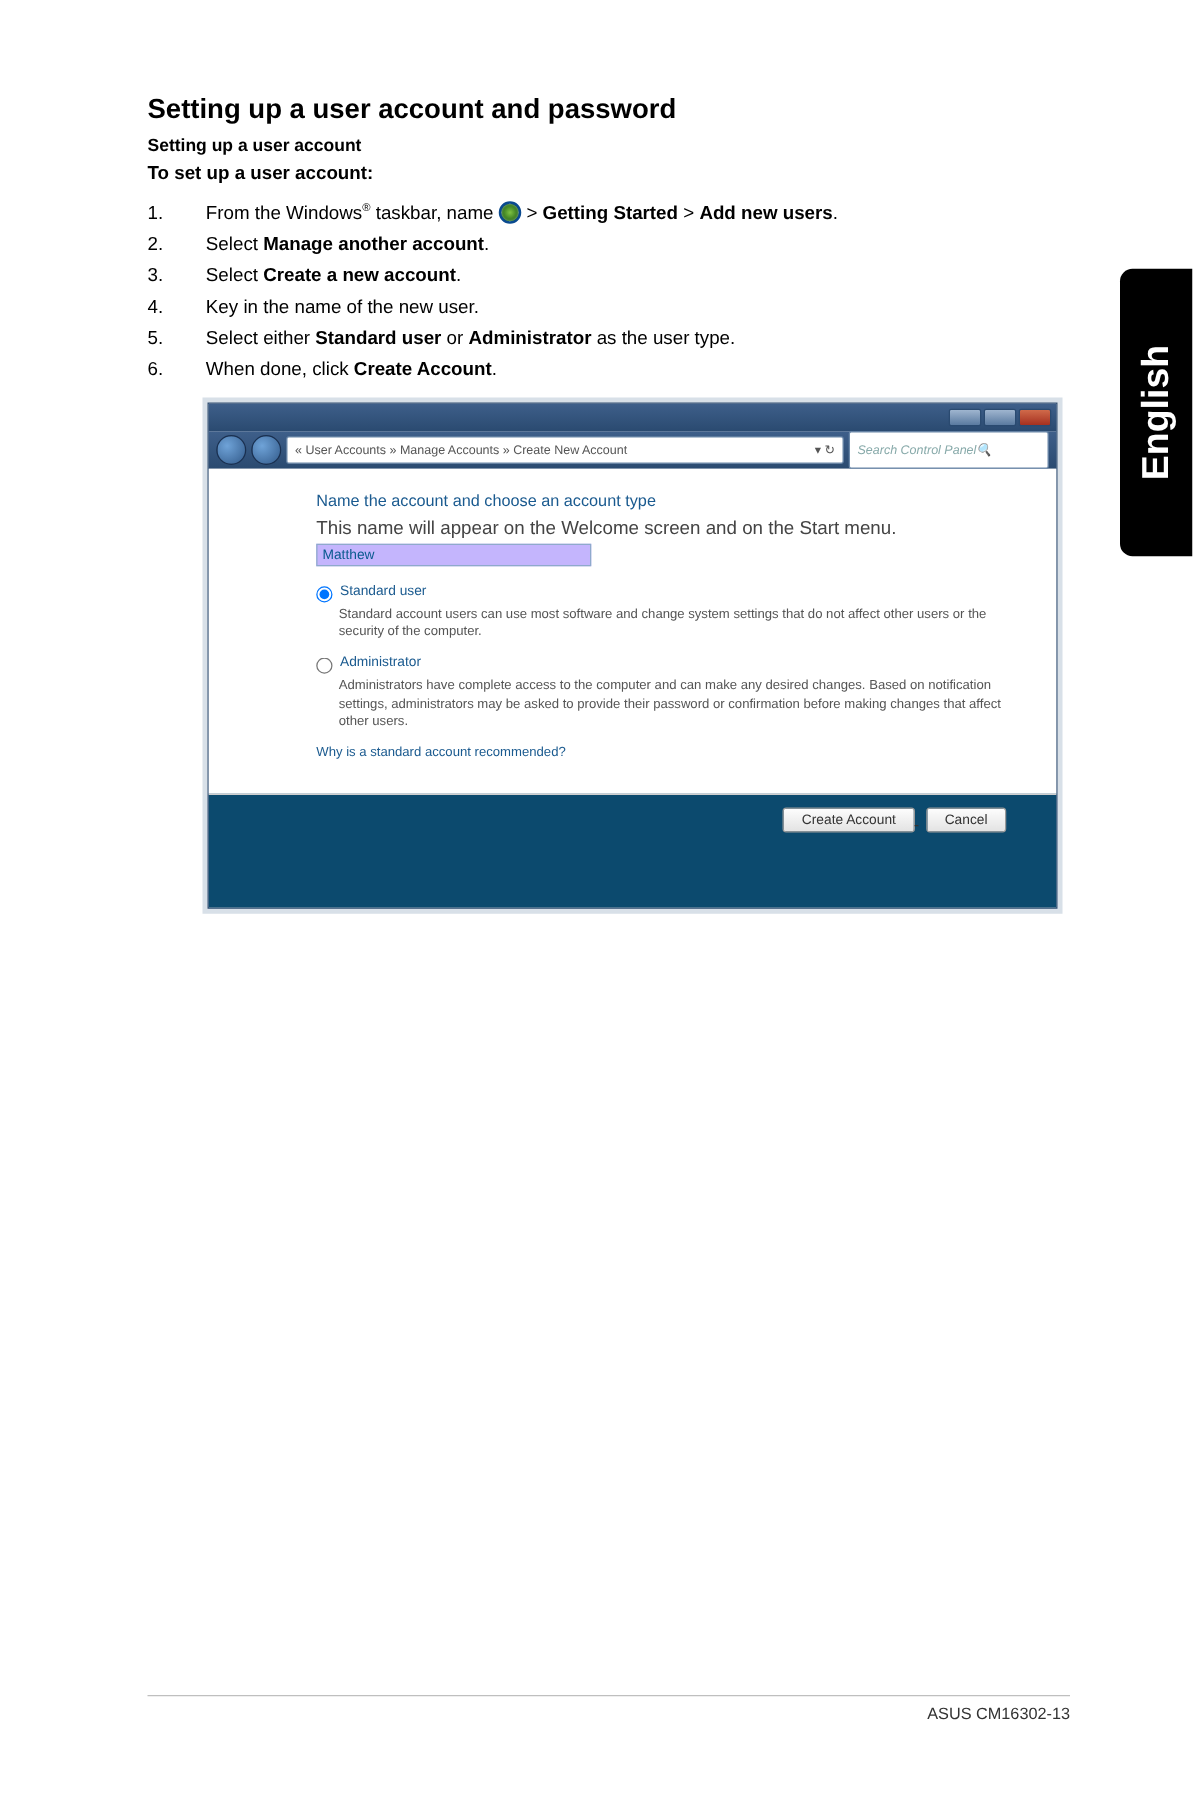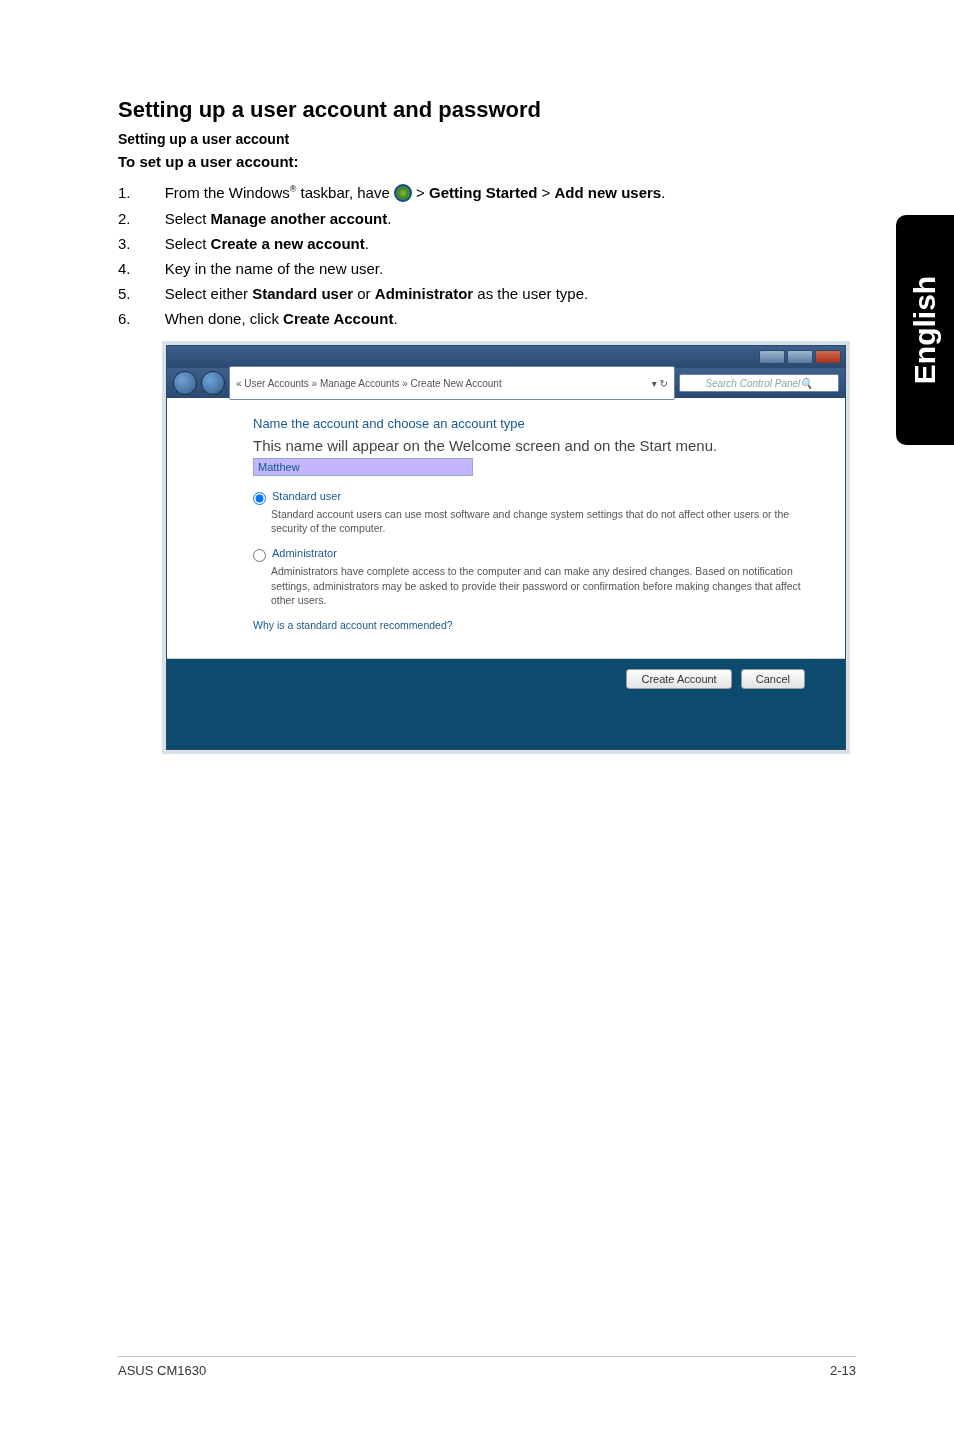--- a/index.html
+++ b/index.html
@@ -5,21 +5,21 @@
   * { margin: 0; padding: 0; box-sizing: border-box; }
   body {
     width: 954px;
     height: 1438px;
     background: #fff;
     font-family: Arial, Helvetica, sans-serif;
     color: #000;
     position: relative;
   }
   .page {
-    padding: 97px 98px 0 118px;
+    padding: 74px 98px 0 118px;
     position: relative;
   }
   .side-tab {
     position: absolute;
     right: 0;
     top: 215px;
     background: #000;
     color: #fff;
     width: 58px;
     height: 230px;
@@ -115,37 +115,37 @@
     padding: 0 6px;
     gap: 4px;
   }
   .navbar .navbtn {
     width: 24px; height: 24px; border-radius: 50%;
     background: radial-gradient(circle at 35% 35%, #6fa3d8, #325a8a);
     border: 1px solid #1a3050;
   }
   .navbar .addr {
     flex: 1;
-    height: 34px;
+    height: 22px;
     background: #fff;
     border: 1px solid #6a87a8;
     border-radius: 2px;
     display: flex; align-items: center;
     padding: 0 6px;
     color: #555;
     font-size: 10px;
     gap: 4px;
   }
   .navbar .search {
     width: 160px;
-    height: 18px;
+    height: 30px;
     background: #fff;
     border: 1px solid #6a87a8;
     border-radius: 2px;
-    display: flex; align-items: center; justify-content: center;
+    display: flex; align-items: center; justify-content: flex-start;
     padding: 0 6px;
     color: #8aa;
     font-size: 10px;
     font-style: italic;
   }
   .win .content {
     background: #fff;
     padding: 18px 40px 14px 86px;
     min-height: 260px;
   }
@@ -197,34 +197,34 @@
   .footer {
     position: absolute;
     bottom: 60px;
     left: 118px;
     right: 98px;
     border-top: 1px solid #bfbfbf;
     padding-top: 6px;
     font-size: 13px;
     color: #333;
     display: flex;
-    justify-content: space-between;
+    justify-content: flex-end;
   }
 </style>
 </head>
 <body>
 
 <div class="page">
   <h2 class="section-title">Setting up a user account and password</h2>
 
   <h3 class="subhead">Setting up a user account</h3>
   <p class="runin">To set up a user account:</p>
 
   <ol class="steps">
-    <li><span class="lead-gap"></span><span>From the Windows</span><sup class="reg">®</sup><span> taskbar, have </span><span class="icon-start"></span><span> &gt; </span><span class="b">Getting Started</span><span> &gt; </span><span class="b">Add new users</span><span>.</span></li>
+    <li><span class="lead-gap"></span><span>From the Windows</span><sup class="reg">®</sup><span> taskbar, name </span><span class="icon-start"></span><span> &gt; </span><span class="b">Getting Started</span><span> &gt; </span><span class="b">Add new users</span><span>.</span></li>
     <li><span class="lead-gap"></span><span>Select </span><span class="b">Manage another account</span><span>.</span></li>
     <li><span class="lead-gap"></span><span>Select </span><span class="b">Create a new account</span><span>.</span></li>
     <li><span class="lead-gap"></span><span>Key in the name of the new user.</span></li>
     <li><span class="lead-gap"></span><span>Select either </span><span class="b">Standard user</span><span> or </span><span class="b">Administrator</span><span> as the user type.</span></li>
     <li><span class="lead-gap"></span><span>When done, click </span><span class="b">Create Account</span><span>.</span></li>
   </ol>
 
   <div class="win">
     <div class="titlebar">
       <div class="tbtn"></div>

